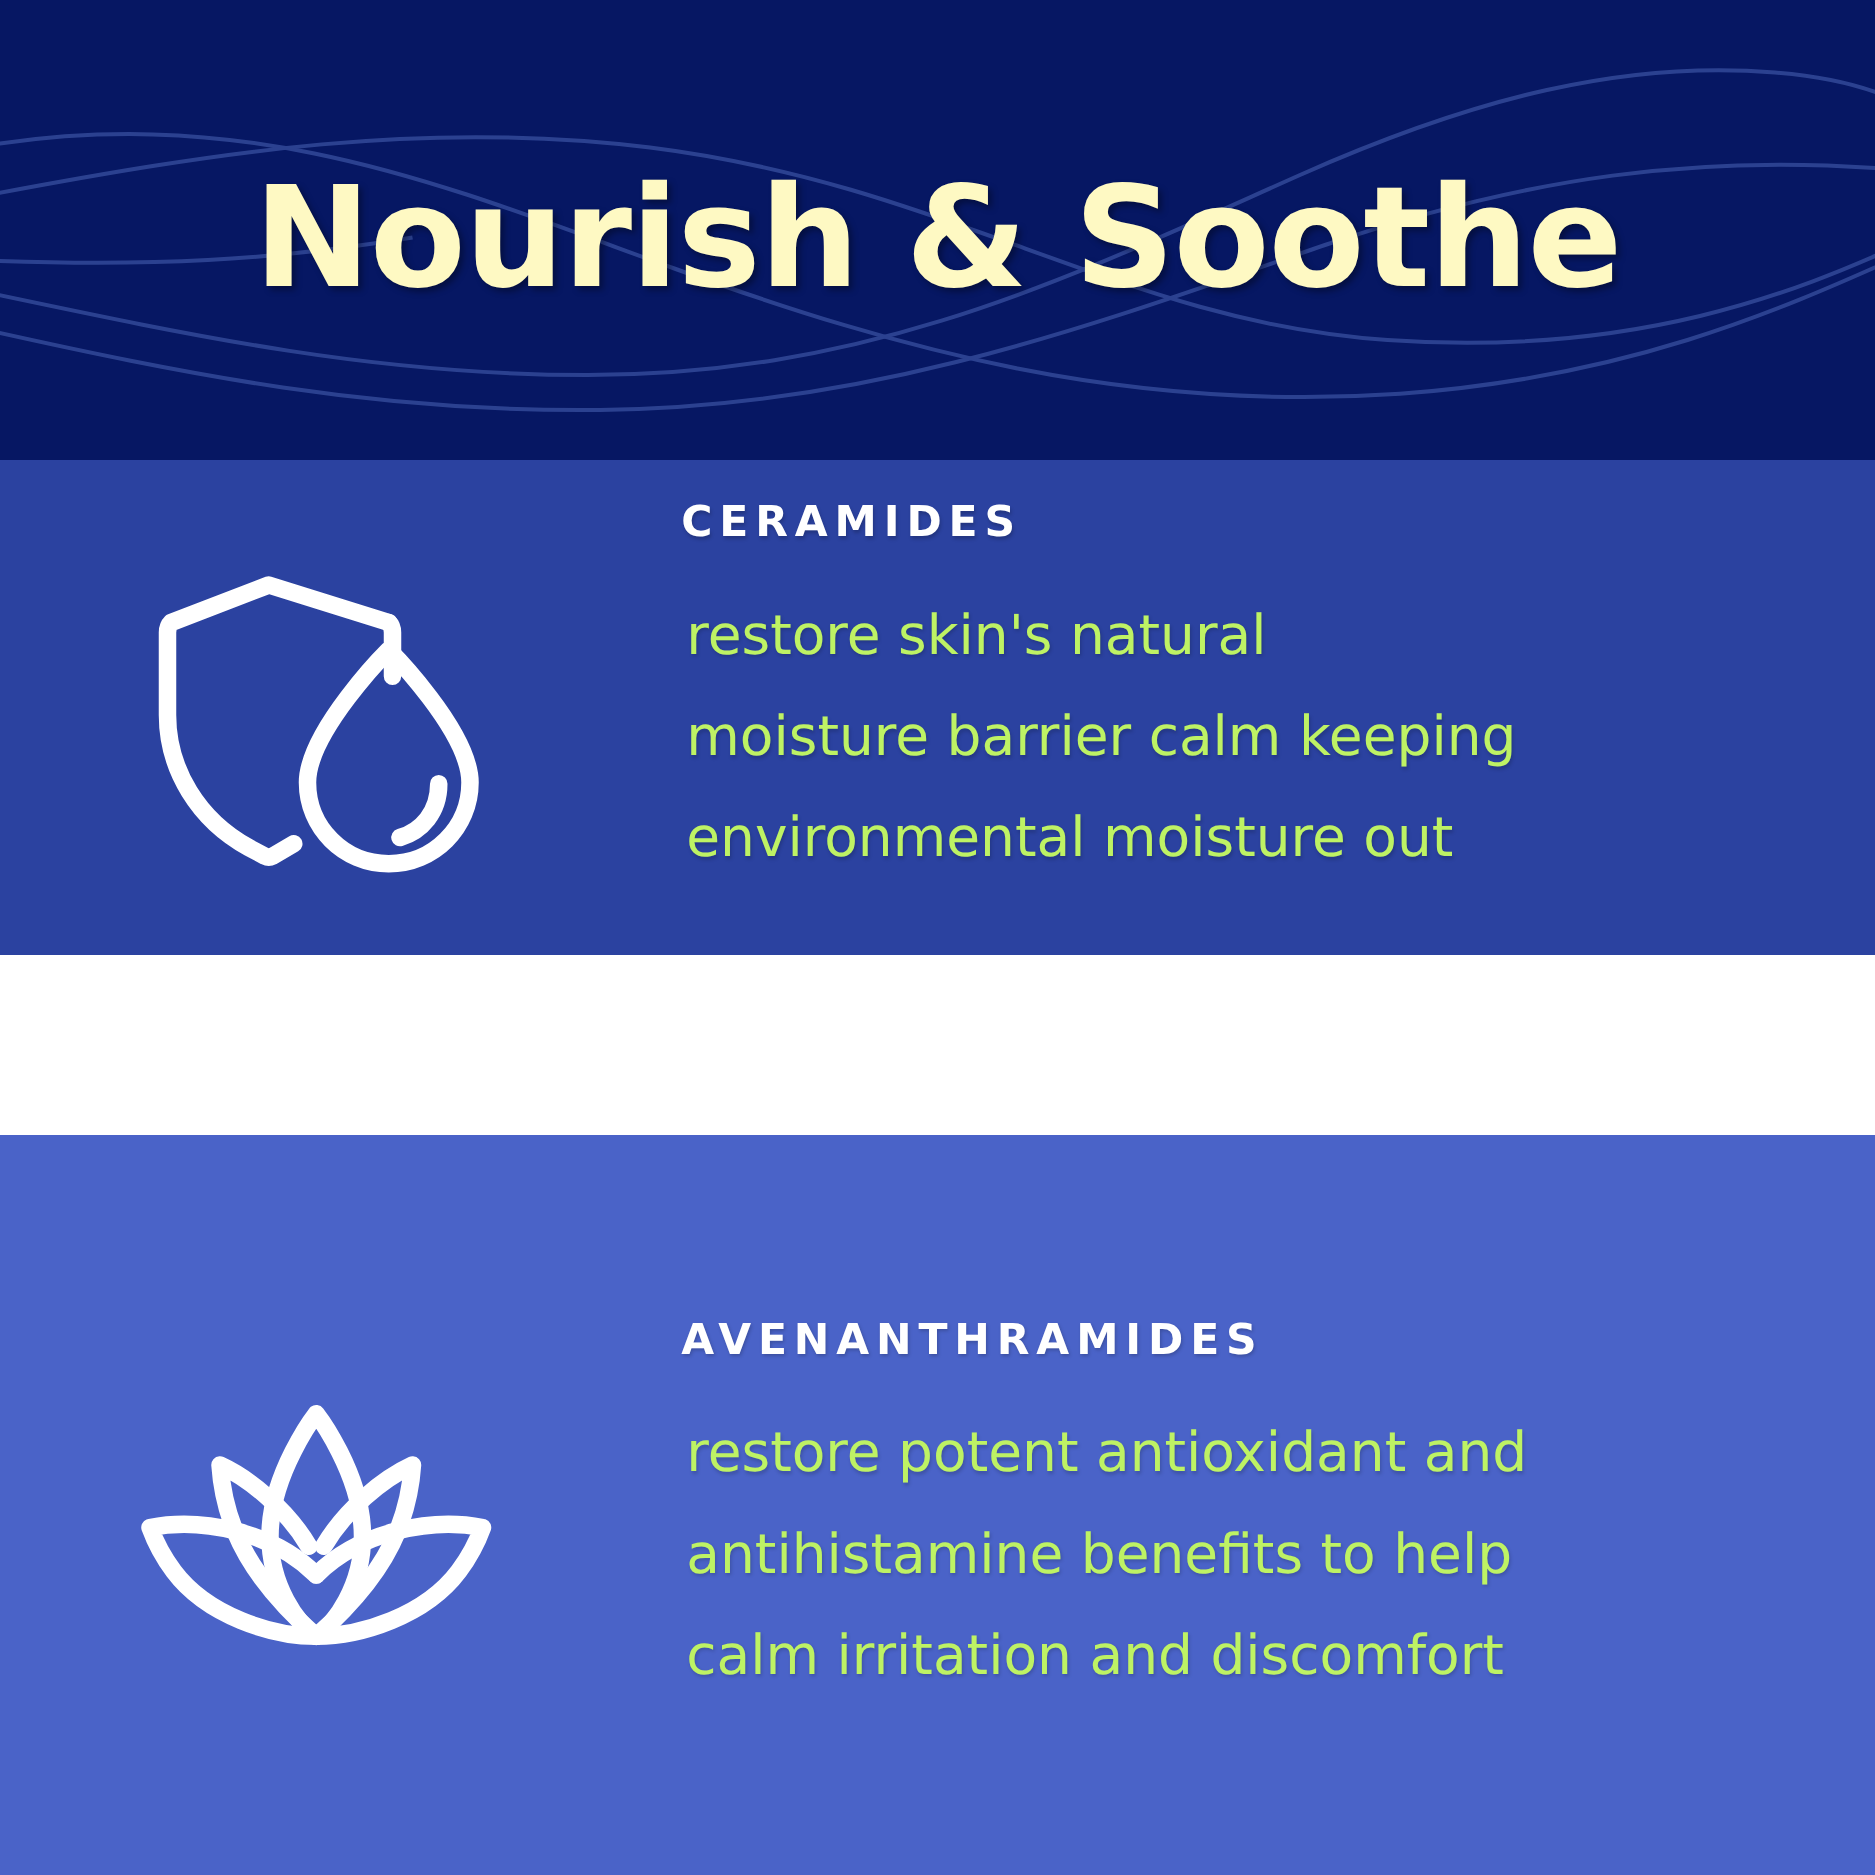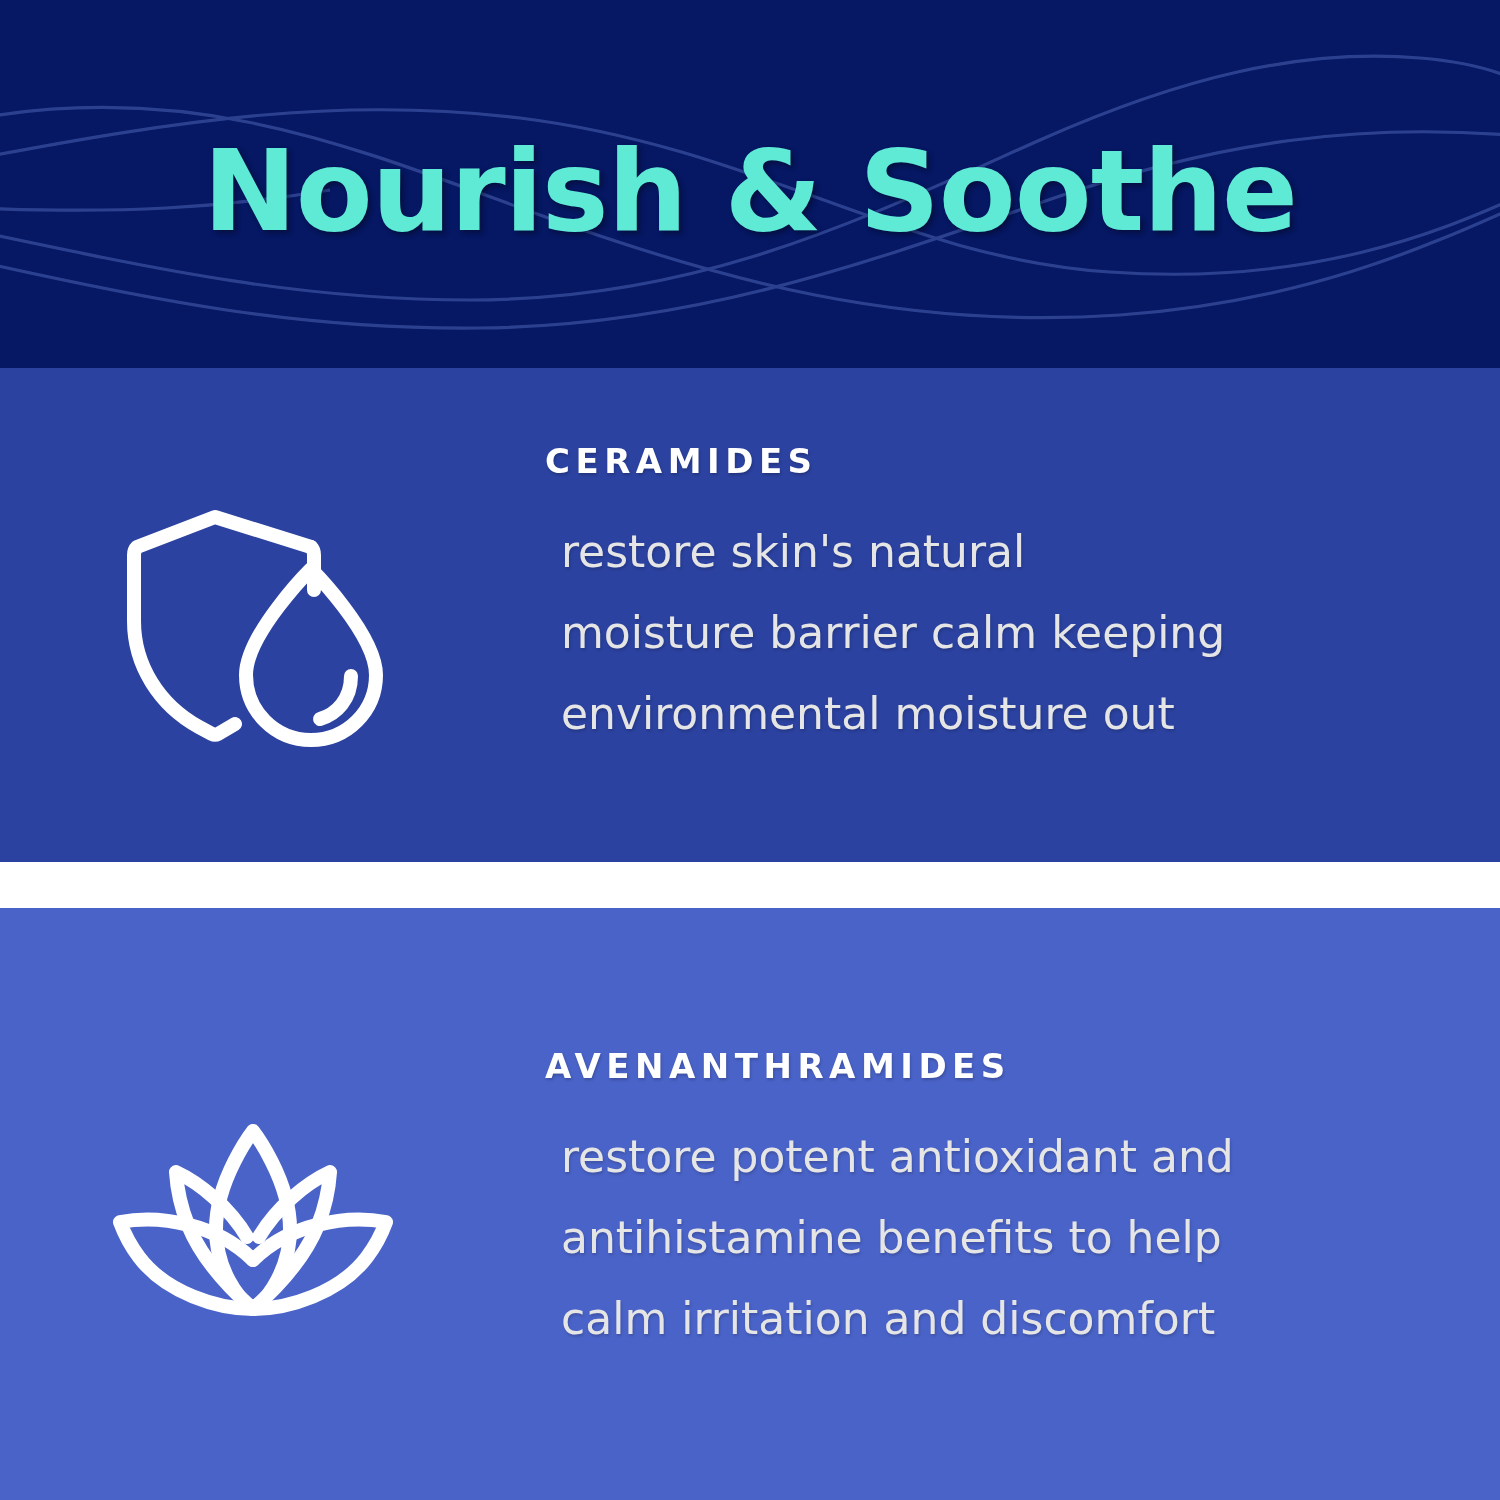--- a/index.html
+++ b/index.html
@@ -39,21 +39,21 @@
   }
   .header-title {
     position: absolute;
     left: 0;
     top: 0;
     width: 1500px;
     height: 368px;
     display: flex;
     align-items: center;
     justify-content: center;
-    color: #5eead4;
+    color: #fef9c3;
     font-family: "DejaVu Sans", sans-serif;
     font-weight: bold;
     font-size: 112px;
     letter-spacing: -1px;
     line-height: 1;
     white-space: nowrap;
     text-shadow: 3px 3px 5px rgba(0,0,0,0.35);
     padding-top: 14px;
     box-sizing: border-box;
   }
@@ -61,21 +61,21 @@
   
   .band {
     position: absolute;
     left: 0;
     width: 1500px;
     display: flex;
     align-items: center;
   }
   .band-1 {
     top: 368px;
-    height: 494px;
+    height: 396px;
     background: #2B42A0;
   }
   .band-2 {
     top: 908px;
     height: 592px;
     background: #4A63C8;
   }
 
   .icon-col {
     width: 545px;
@@ -97,26 +97,26 @@
     color: #ffffff;
     font-family: "DejaVu Sans", sans-serif;
     font-weight: bold;
     font-size: 34px;
     letter-spacing: 5.5px;
     line-height: 1.1;
     margin: 0 0 30px 0;
     text-shadow: 1px 2px 3px rgba(0,0,0,0.20);
   }
   .feature-desc {
-    color: #e5e5e5;
+    color: #bef264;
     font-family: "DejaVu Sans", sans-serif;
     font-weight: 400;
     font-size: 44px;
     line-height: 1.85;
-    margin: 16px;
+    margin: 4px;
     text-shadow: 1px 2px 3px rgba(0,0,0,0.18);
   }
   .feature-desc .line {
     display: block;
     white-space: nowrap;
   }
 
   
   .band-1 .text-col { transform: translateY(-8px); }
   .band-2 .text-col { transform: translateY(8px); }

